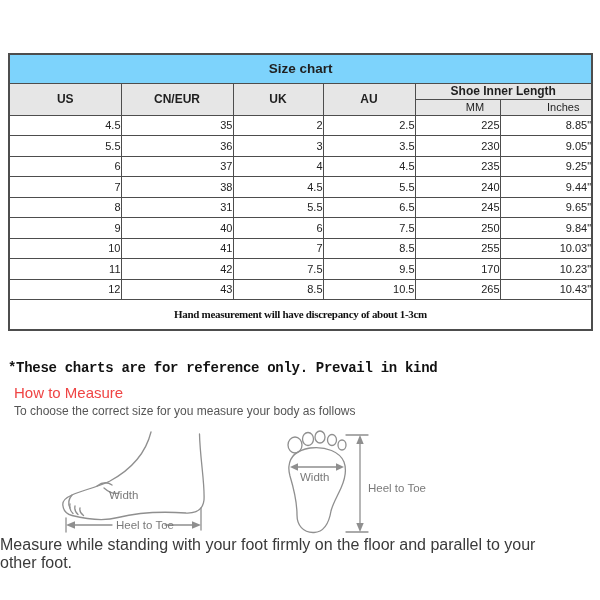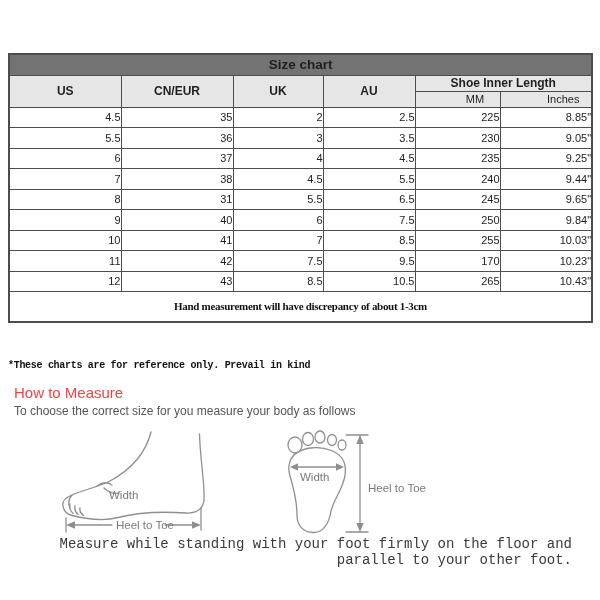--- a/index.html
+++ b/index.html
@@ -20,24 +20,24 @@
     table-layout: fixed;
     border: 2px solid #4d4d4d;
   }
   .size-chart th, .size-chart td {
     border: 1.5px solid #4d4d4d;
     text-align: center;
     vertical-align: middle;
     padding: 0;
   }
   .size-chart tr.title-row th {
-    height: 21px;
+    height: 29px;
     font-size: 13.5px;
     font-weight: bold;
-    background: #737373;
+    background: #7dd3fc;
   }
   .size-chart tr.head-row th {
     background: #e6e6e6;
     font-size: 12px;
     font-weight: bold;
     height: 16px;
   }
   .size-chart tr.subhead-row th {
     background: #e6e6e6;
     font-size: 11px;
@@ -59,21 +59,21 @@
     font-size: 11px;
     letter-spacing: -0.3px;
     color: #111111;
   }
 
   
   .ref-note {
     position: absolute; left: 8px; top: 360px;
     font-family: "Liberation Mono", monospace;
     font-weight: bold;
-    font-size: 10px;
+    font-size: 14px;
     letter-spacing: -0.3px;
     color: #111111;
     white-space: nowrap;
   }
   .htm-title {
     position: absolute; left: 14px; top: 384px;
     font-size: 15px;
     color: #ef4444;
   }
   .htm-subtitle {
@@ -87,24 +87,23 @@
   .diagram-side { left: 50px; top: 426px; }
   .diagram-top  { left: 276px; top: 423px; }
   .diagram svg text {
     font-family: "Liberation Sans", sans-serif;
     font-size: 11.5px;
     fill: #7a7a7a;
   }
 
   .caption {
     position: absolute; left: 0; top: 536px; width: 572px;
-    text-align: right;
-    font-size: 14px;
+    text-align: left;
+    font-size: 16px;
     color: #3a3a3a;
-    font-family: Liberation Mono, monospace;
   }
 </style>
 </head>
 <body>
 
 <div class="page">
 
   <table class="size-chart">
     <colgroup>
       <col style="width:112px">

